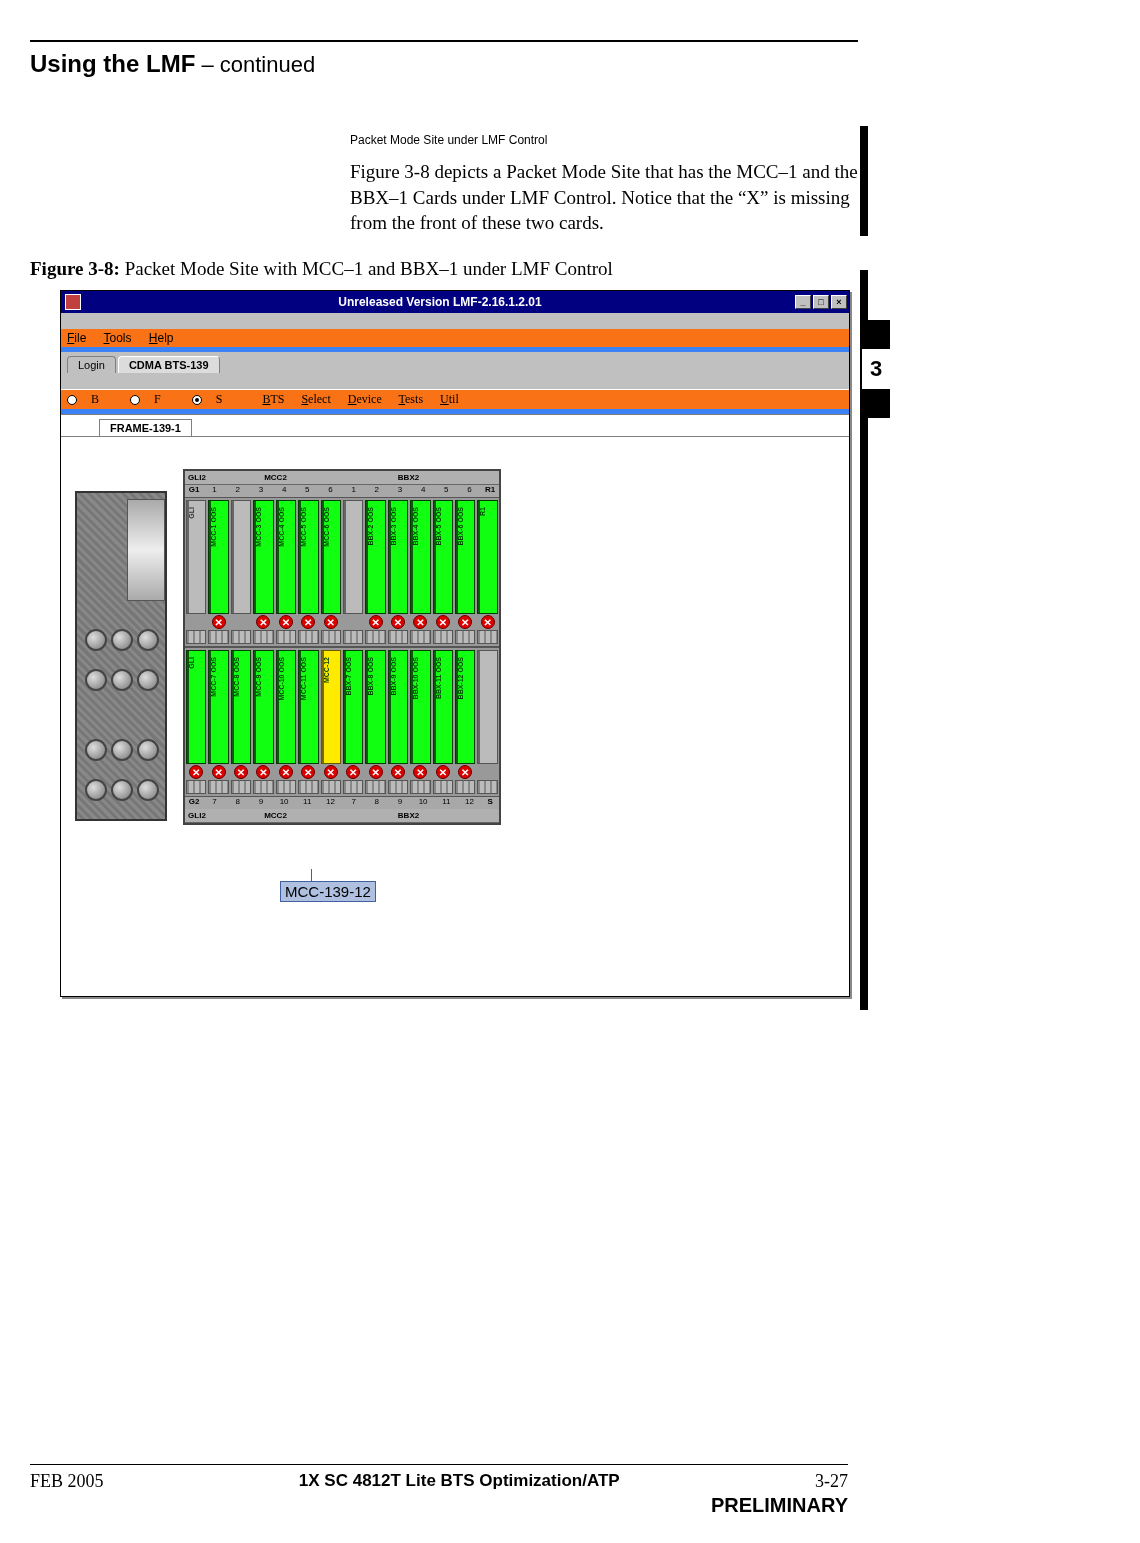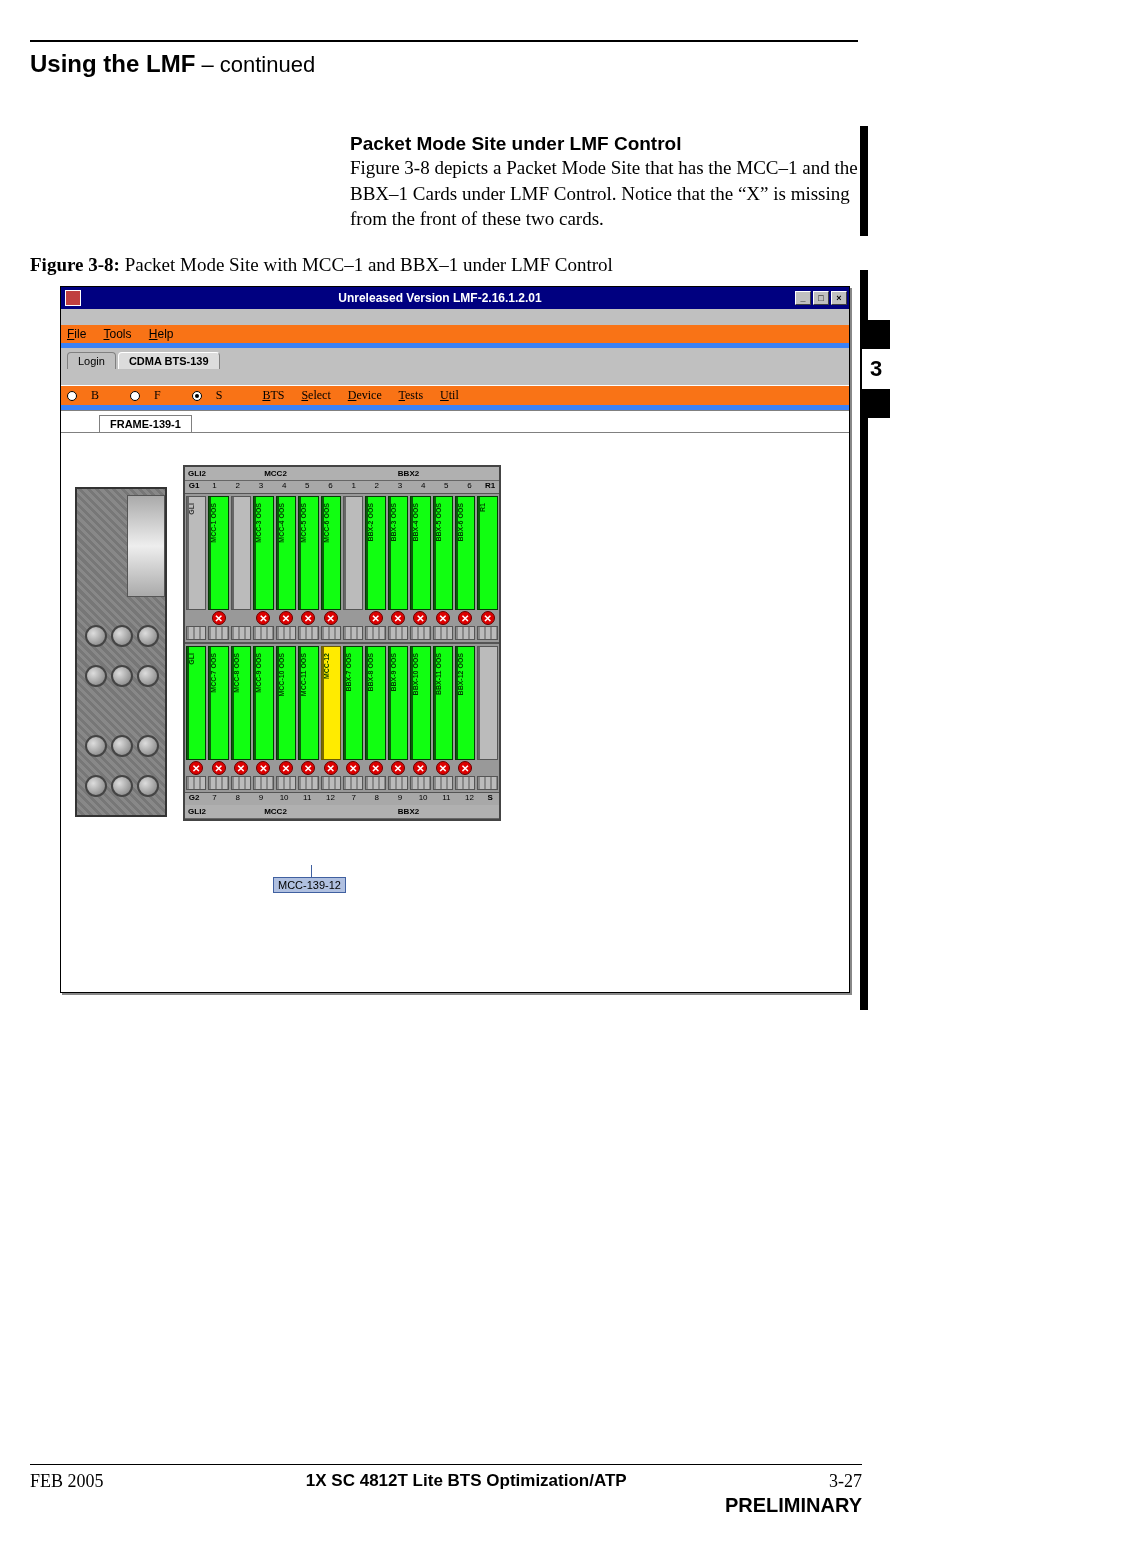--- a/index.html
+++ b/index.html
@@ -28,22 +28,23 @@
   .section-title .cont {
     font-weight: normal;
     font-size: 22px;
   }
   .body-block {
     margin-left: 320px;
     margin-top: 55px;
   }
   .subheading {
     font-family: Arial, Helvetica, sans-serif;
-    font-weight: bold;
-    font-size: 19px;
+    font-weight: normal;
+    font-size: 12px;
+    margin-bottom: 12px;
   }
   .body-text {
     font-size: 19px;
     line-height: 1.35;
     max-width: 640px;
   }
   .figure-caption {
     font-size: 19px;
     margin: 22px 0 10px 0;
   }
@@ -262,36 +263,36 @@
     font-family:Arial;
   }
   .slot .foot {
     height:14px;
     border:1px solid #555;
     background: repeating-linear-gradient(90deg,#888 0 2px,#bbb 2px 6px);
   }
 
   .tooltip {
     position:absolute;
-    left:198px; top:420px;
+    left:205px; top:420px;
     background:#b0c0e0;
     border:1px solid #4060a0;
-    font-size:11px;
+    font-size:15px;
     padding:1px 4px;
   }
   .tooltip-line {
     position:absolute;
     left:236px; top:408px;
     width:1px; height:14px; background:#4060a0;
   }
 
   
   .footer {
     position:absolute;
-    left:30px; right:46px; bottom:26px;
+    left:30px; right:60px; bottom:26px;
   }
   .footer-line {
     border:none; border-top:1.5px solid #000; margin-bottom:6px;
   }
   .footer-row {
     display:flex; justify-content:space-between;
     font-size:18px;
   }
   .footer-row .center {
     font-family: Arial, Helvetica, sans-serif;

